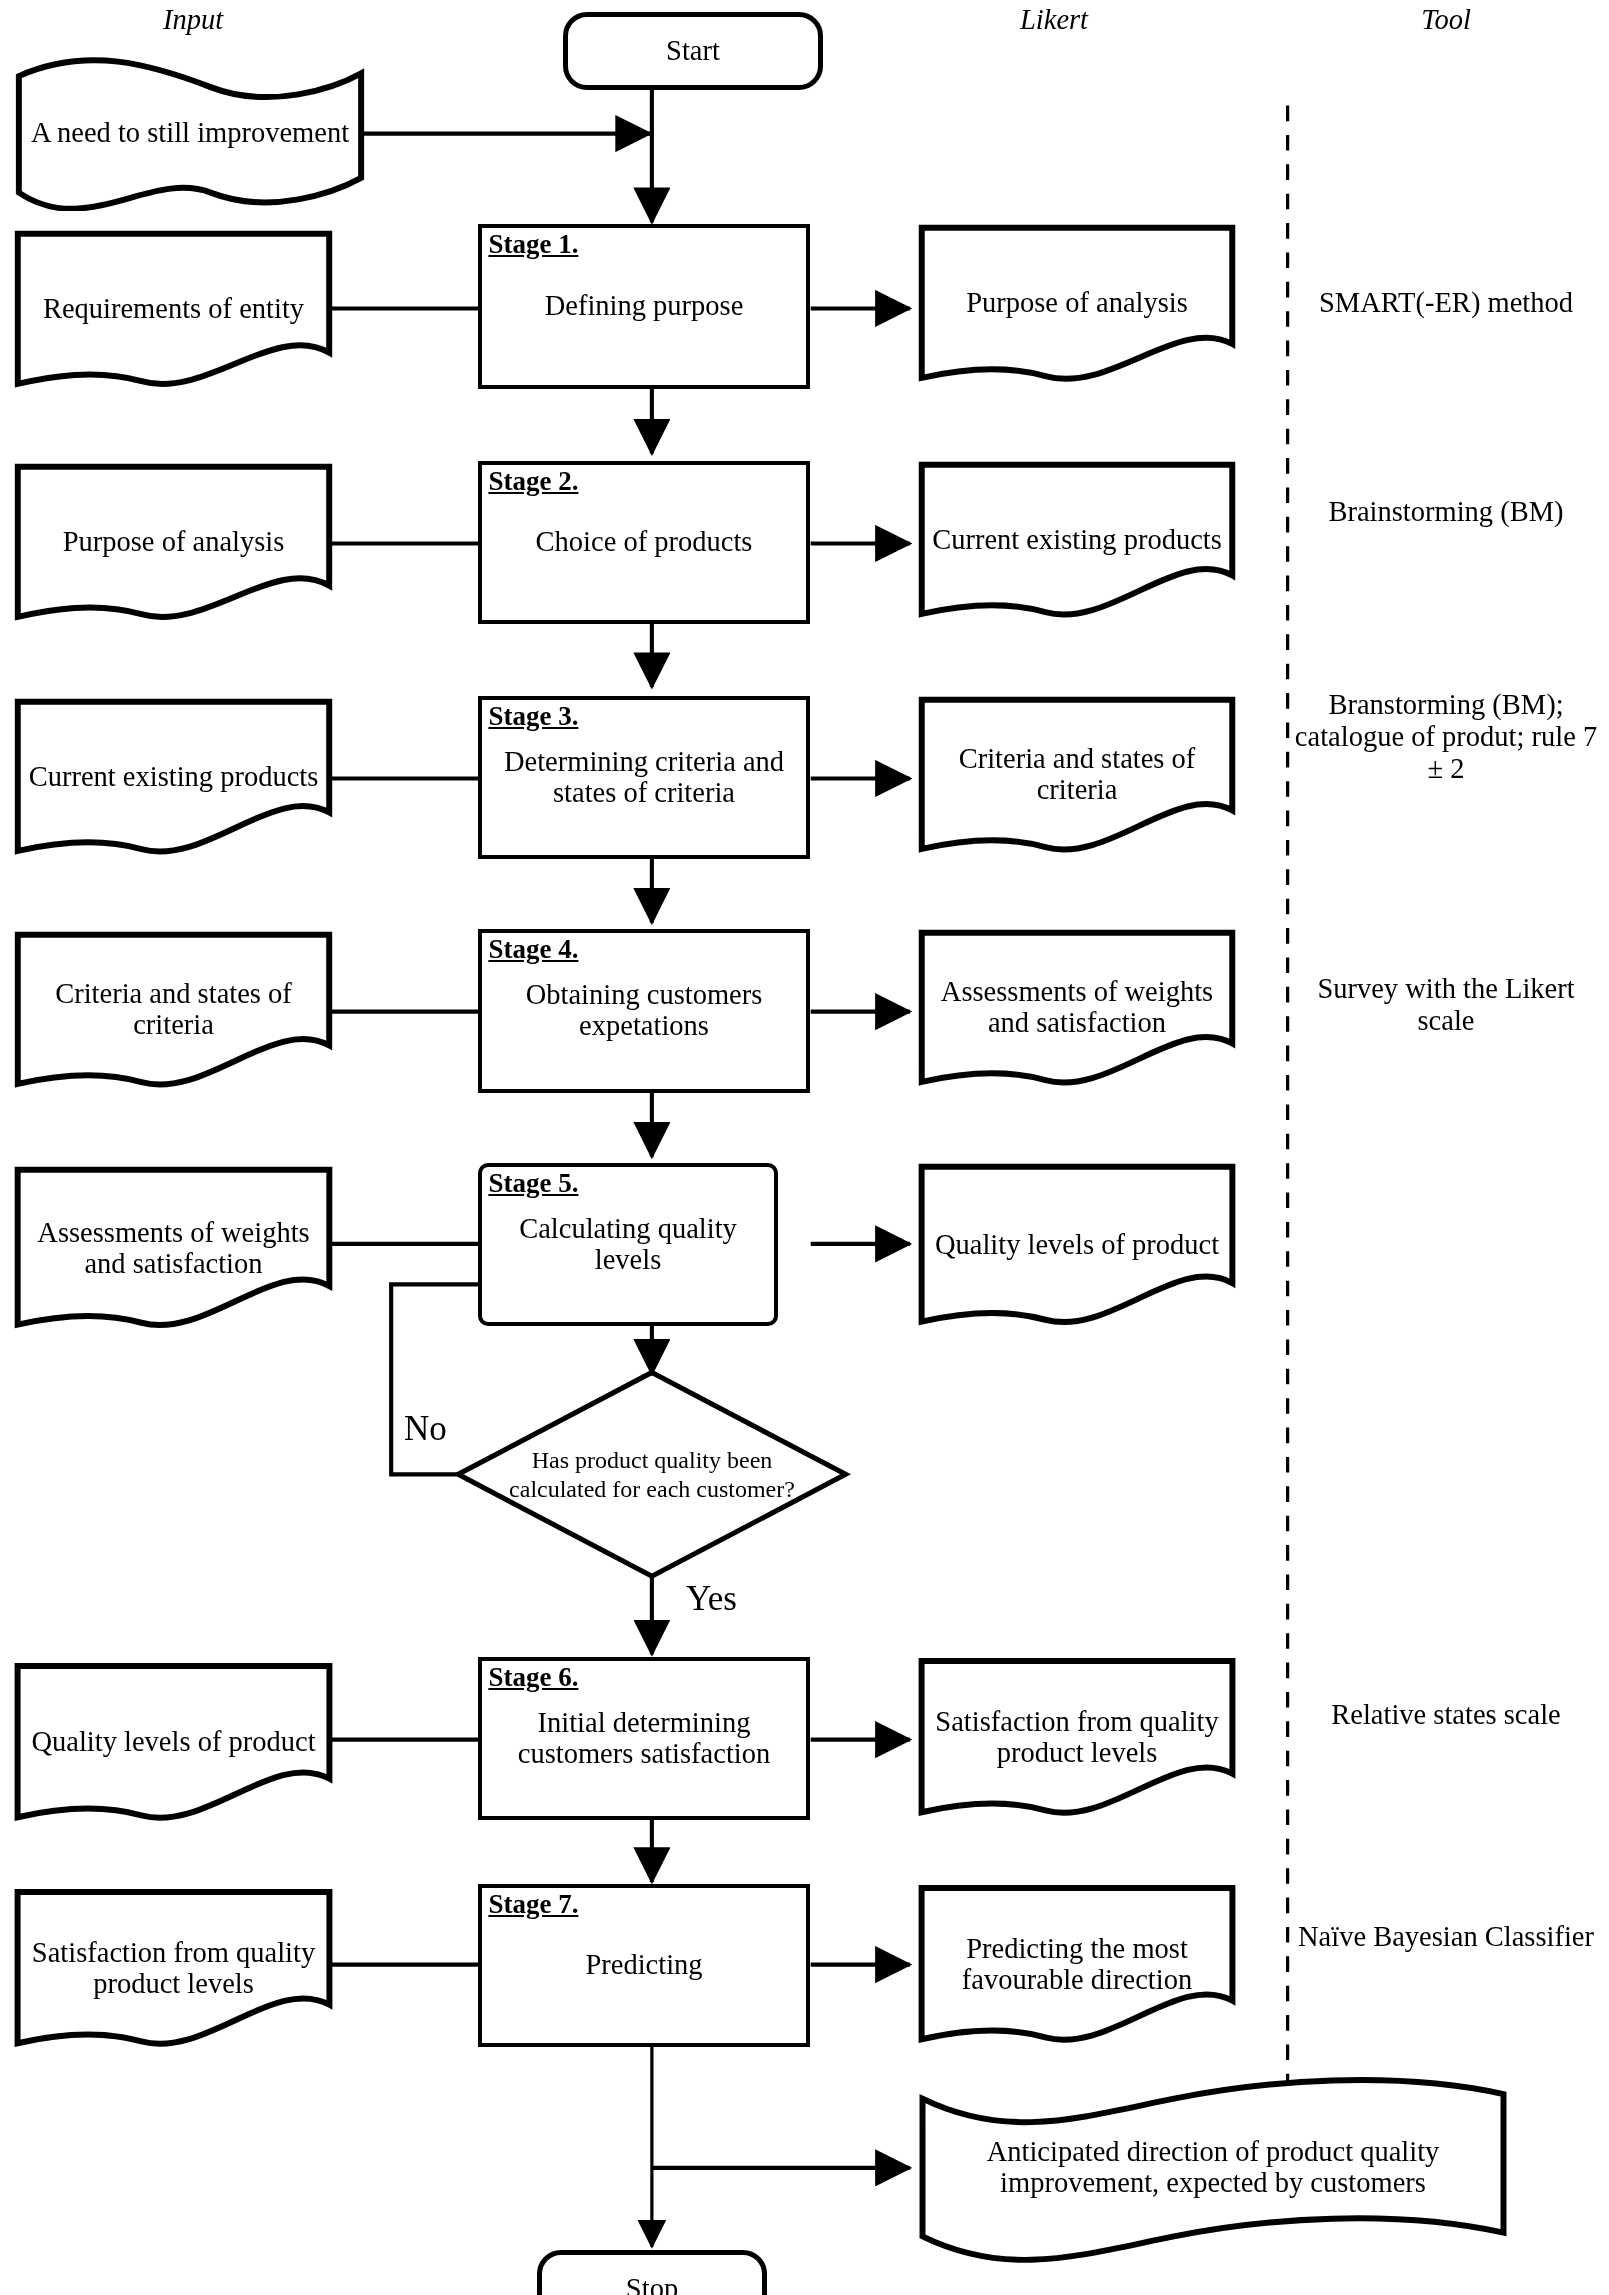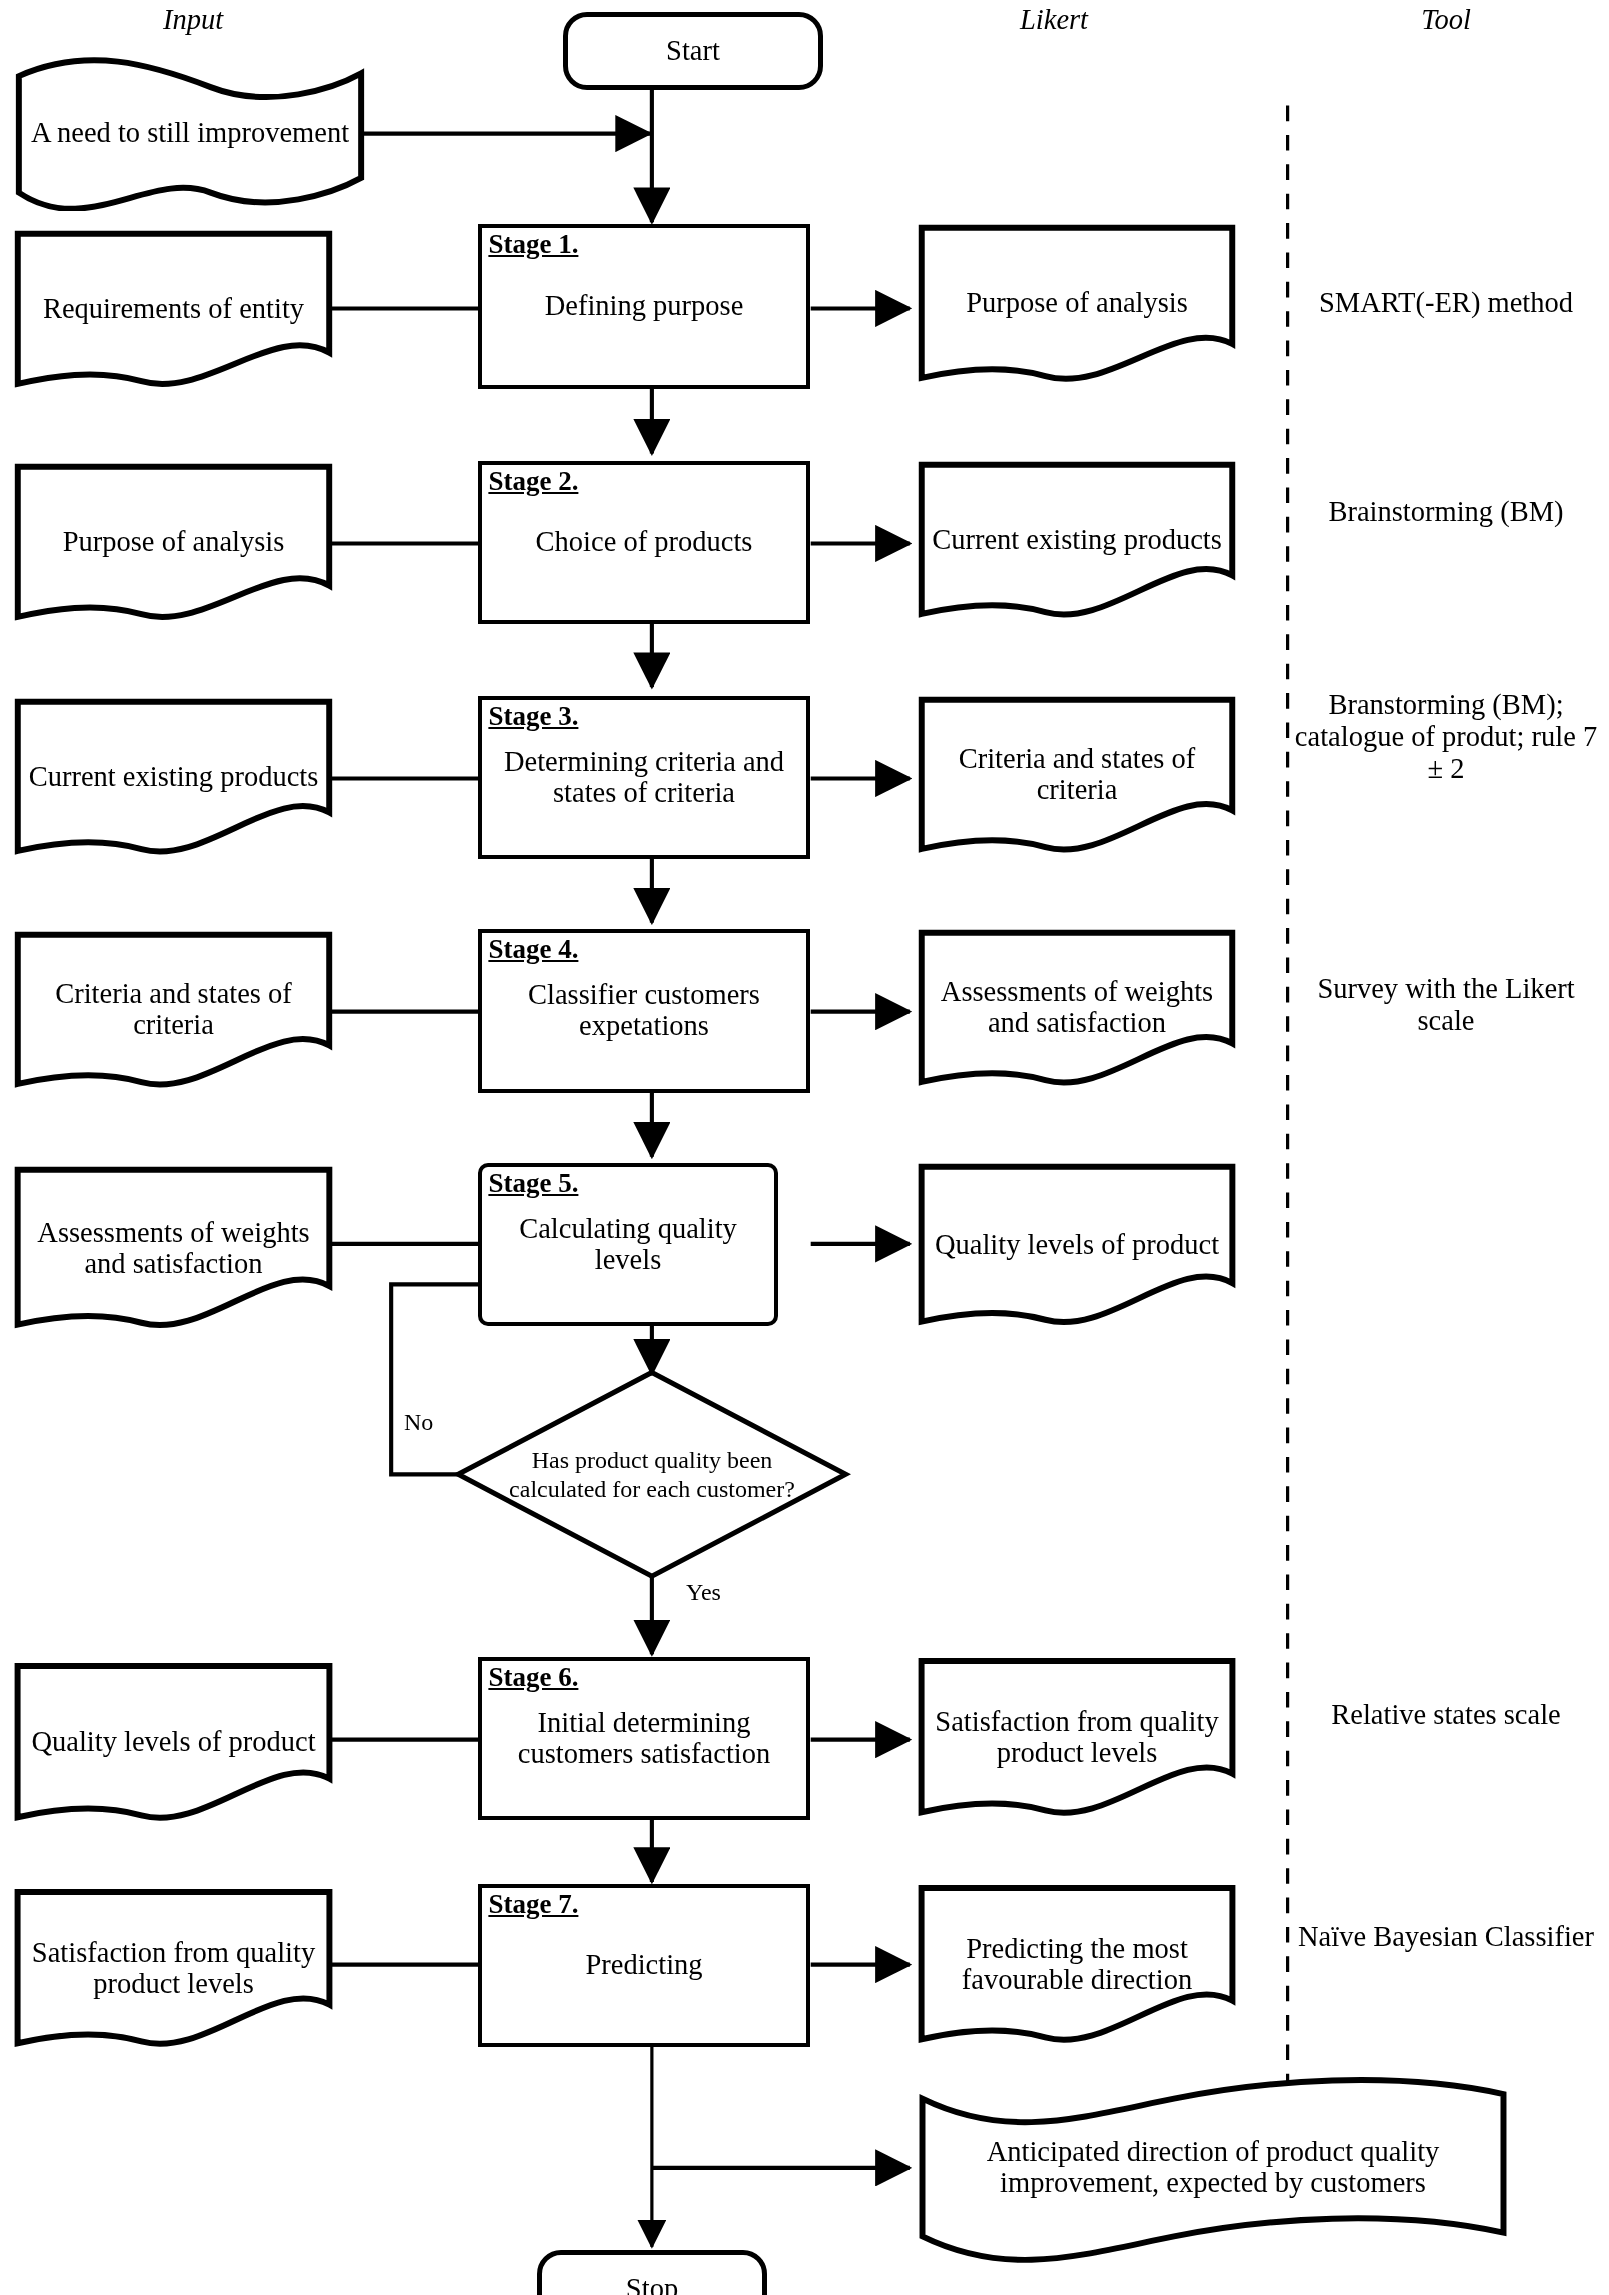--- a/index.html
+++ b/index.html
@@ -15,21 +15,21 @@
   .proc .body-text{padding:0 6.4px;width:100%;}
   .doc{background:transparent;}
   .doc .doc-text{position:relative;z-index:2;width:100%;padding:0 7.3px;box-sizing:border-box;}
   .tool{position:absolute;text-align:center;font-size:28.5px;line-height:1.12;
         font-family:"Liberation Serif", serif;transform:translateX(-50%);}
   .term{position:absolute;border:5px solid #000;border-radius:24px;background:#fff;
         display:flex;align-items:center;justify-content:center;font-size:28.5px;
         font-family:"Liberation Serif", serif;box-sizing:border-box;}
   .dec-text{position:absolute;text-align:center;font-size:24px;line-height:1.2;
             font-family:"Liberation Serif", serif;transform:translate(-50%,-50%);width:294px;}
-  .branch{position:absolute;font-size:24px;font-family:"Liberation Serif", serif;}
+  .branch{position:absolute;font-size:35px;font-family:"Liberation Serif", serif;}
 </style>
 </head>
 <body>
 
 <div id="canvas">
 
   <svg id="svg-layer" viewBox="0 0 3505 5111">
     <defs>
       <marker id="arr" markerWidth="9" markerHeight="9" refX="8.4" refY="4.5" orient="auto" markerUnits="strokeWidth">
         <path d="M0,0 L9,4.5 L0,9 z" fill="#000"></path>
@@ -166,21 +166,21 @@
 
   <div class="node doc" style="left:13px;top:931px;width:321px;height:158px;">
     <svg width="321" height="158" viewBox="0 0 700 345" style="position:absolute;left:0;top:0;">
       <path d="M10,8 L690,8 L690,250 C570,185 420,368 280,330 C180,302 80,318 10,334 Z" fill="#fff" stroke="#000" stroke-width="13"></path>
     </svg>
     <div class="doc-text">Criteria and states of criteria</div>
   </div>
 
   <div class="node proc" style="left:478px;top:929px;width:332px;height:164px;">
     <span class="stage-label">Stage 4.</span>
-    <span class="body-text">Classifier customers expetations</span>
+    <span class="body-text">Obtaining customers expetations</span>
   </div>
 
   <div class="node doc" style="left:917px;top:929px;width:320px;height:158px;">
     <svg width="320" height="158" viewBox="0 0 698 345" style="position:absolute;left:0;top:0;">
       <path d="M10,8 L688,8 L688,250 C570,185 420,368 280,330 C180,302 80,318 10,334 Z" fill="#fff" stroke="#000" stroke-width="13"></path>
     </svg>
     <div class="doc-text">Assessments of weights and satisfaction</div>
   </div>
 
   <div class="tool" style="left:1446px;top:973px;width:317px;">Survey with the Likert scale</div>

